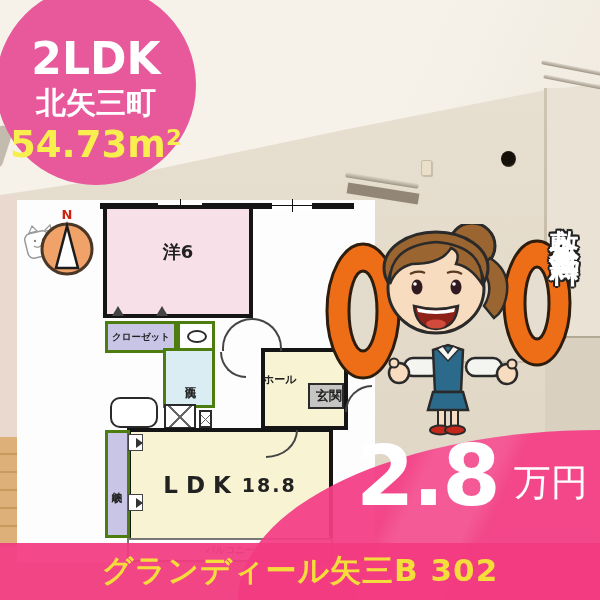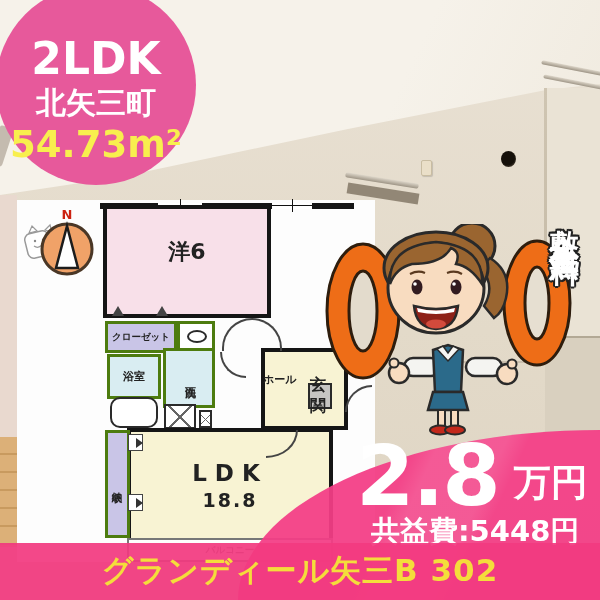--- a/index.html
+++ b/index.html
@@ -72,21 +72,21 @@
   .badge .b1{top:52px;font-size:44px;font-weight:800;color:#fff;}
   .badge .b2{top:103px;font-size:30px;font-weight:700;color:#fff;}
   .badge .b3{top:141px;font-size:37px;font-weight:800;color:#f8ef4e;}
   .swoosh{position:absolute;left:238px;top:430px;width:362px;height:170px;
          background:rgba(243,62,134,.94);border-top-left-radius:100% 100%;z-index:5;}
   .swoosh::after{content:"";position:absolute;inset:0;border-top-left-radius:inherit;
          background:linear-gradient(115deg,transparent 42%,rgba(255,255,255,.10) 47%,rgba(255,255,255,.10) 62%,transparent 67%);}
   .price-line{position:absolute;left:356px;top:441px;display:flex;align-items:flex-end;gap:15px;
          z-index:6;color:#fff;}
   .price-line .amt{font-size:84px;font-weight:800;line-height:.85;letter-spacing:-2px;}
-  .price-line .unit{font-size:37px;font-weight:700;padding-bottom:4px;}
+  .price-line .unit{font-size:37px;font-weight:400;padding-bottom:4px;}
   .price-fee{position:absolute;left:371px;top:512px;z-index:6;color:#fff;font-size:29px;font-weight:700;}
   .vpromo{position:absolute;left:549px;top:206px;z-index:7;writing-mode:vertical-rl;
          text-orientation:upright;font-size:30px;font-weight:900;color:#fff;letter-spacing:5px;line-height:1;
          text-shadow:2px 0 0 #222,-2px 0 0 #222,0 2px 0 #222,0 -2px 0 #222,
                      1.5px 1.5px 0 #222,-1.5px 1.5px 0 #222,1.5px -1.5px 0 #222,-1.5px -1.5px 0 #222;}
   .footer-bar{position:absolute;left:0;top:543px;width:600px;height:73px;
          background:rgba(242,58,128,.93);z-index:6;}
   .footer-bar::after{content:"";position:absolute;left:0;bottom:0;width:100%;height:5px;
          background:rgba(205,25,95,.55);}
   .footer-name{position:absolute;left:0;top:0;width:100%;height:52px;line-height:54px;text-align:center;
@@ -124,44 +124,41 @@
       </g>
       <circle cx="47" cy="43" r="25" fill="#f0a268" stroke="#4a3726" stroke-width="3"></circle>
       <polygon points="47,20 36,62 58,62" fill="#fff" stroke="#1c1c1c" stroke-width="2.5"></polygon>
       <text x="47" y="13" text-anchor="middle" font-size="13" font-weight="bold" fill="#cc2211">N</text>
     </svg>
 
     <div class="topwall"></div>
     <div class="window w1"></div>
     <div class="window w2"></div>
 
-    <div class="room wall4 pinkroom" style="left:86px;top:5px;width:168px;height:113px;font-size:22px;padding-bottom:19px;">
+    <div class="room wall4 pinkroom" style="left:86px;top:5px;width:150px;height:113px;font-size:18px;padding-bottom:19px;">
       <span>洋6</span>
     </div>
     <div class="room wall3 lav" style="left:88px;top:121px;width:72px;height:32px;font-size:9.5px;">
       <span>クローゼット</span>
     </div>
     <div class="fixture wall3" style="left:160px;top:121px;width:38px;height:32px;">
       <div class="oval" style="left:7px;top:6px;width:20px;height:13px;"></div>
-    </div>
-    <div class="room wall3 blue" style="left:90px;top:154px;width:54px;height:45px;font-size:11px;">
-      <span>浴室</span>
     </div>
     <div class="fixture wall2" style="left:93px;top:197px;width:48px;height:31px;border-radius:10px;"></div>
     <div class="room wall3 blue" style="left:146px;top:148px;width:52px;height:60px;font-size:11px;">
       <span class="vtxt">洗面</span>
     </div>
     <div class="xbox" style="left:147px;top:204px;width:32px;height:25px;"></div>
     <div class="xbox" style="left:182px;top:210px;width:13px;height:18px;"></div>
     <div class="room wall4 creamroom" style="left:244px;top:148px;width:87px;height:82px;"></div>
     <div style="position:absolute;left:246px;top:172px;width:62px;text-align:left;font-size:11px;font-weight:600;color:#222;">ホール</div>
-    <div class="room wall2 gray" style="left:291px;top:183px;width:24px;height:26px;font-size:16px;justify-content:flex-end;">
+    <div class="room wall2 gray" style="left:291px;top:183px;width:36px;height:26px;font-size:13px;justify-content:flex-end;">
       <span>玄関</span>
     </div>
-    <div class="room wall4 creamroom" style="left:110px;top:228px;width:206px;height:114px;flex-direction:column;gap:3px;">
+    <div class="room wall4 creamroom" style="left:110px;top:228px;width:206px;height:114px;flex-direction:row;gap:3px;">
       <span style="font-size:23px;letter-spacing:8px;">LDK</span>
       <span style="font-size:19px;letter-spacing:2px;">18.8</span>
     </div>
     <div class="room wall3 lav" style="left:88px;top:230px;width:25px;height:108px;font-size:10.5px;">
       <span class="vtxt">収納</span>
     </div>
     <div class="room" style="left:110px;top:338px;width:206px;height:24px;border:2px solid #777;background:#fdfdfd;font-size:9.5px;color:#666;">
       <span>バルコニー</span>
     </div>
 
@@ -220,21 +217,20 @@
     <div class="b1">2LDK</div>
     <div class="b2">北矢三町</div>
     <div class="b3">54.73m²</div>
   </div>
 
   <div class="swoosh"></div>
   <div class="price-line">
     <span class="amt">2.8</span>
     <span class="unit">万円</span>
   </div>
-  <div class="price-fee">共益費:5448円</div>
 
   <div class="vpromo">敷金礼金無料</div>
 
   <div class="footer-bar">
     <div class="footer-name">グランディール矢三B 302</div>
   </div>
 
 </div>
 
 </body></html>

